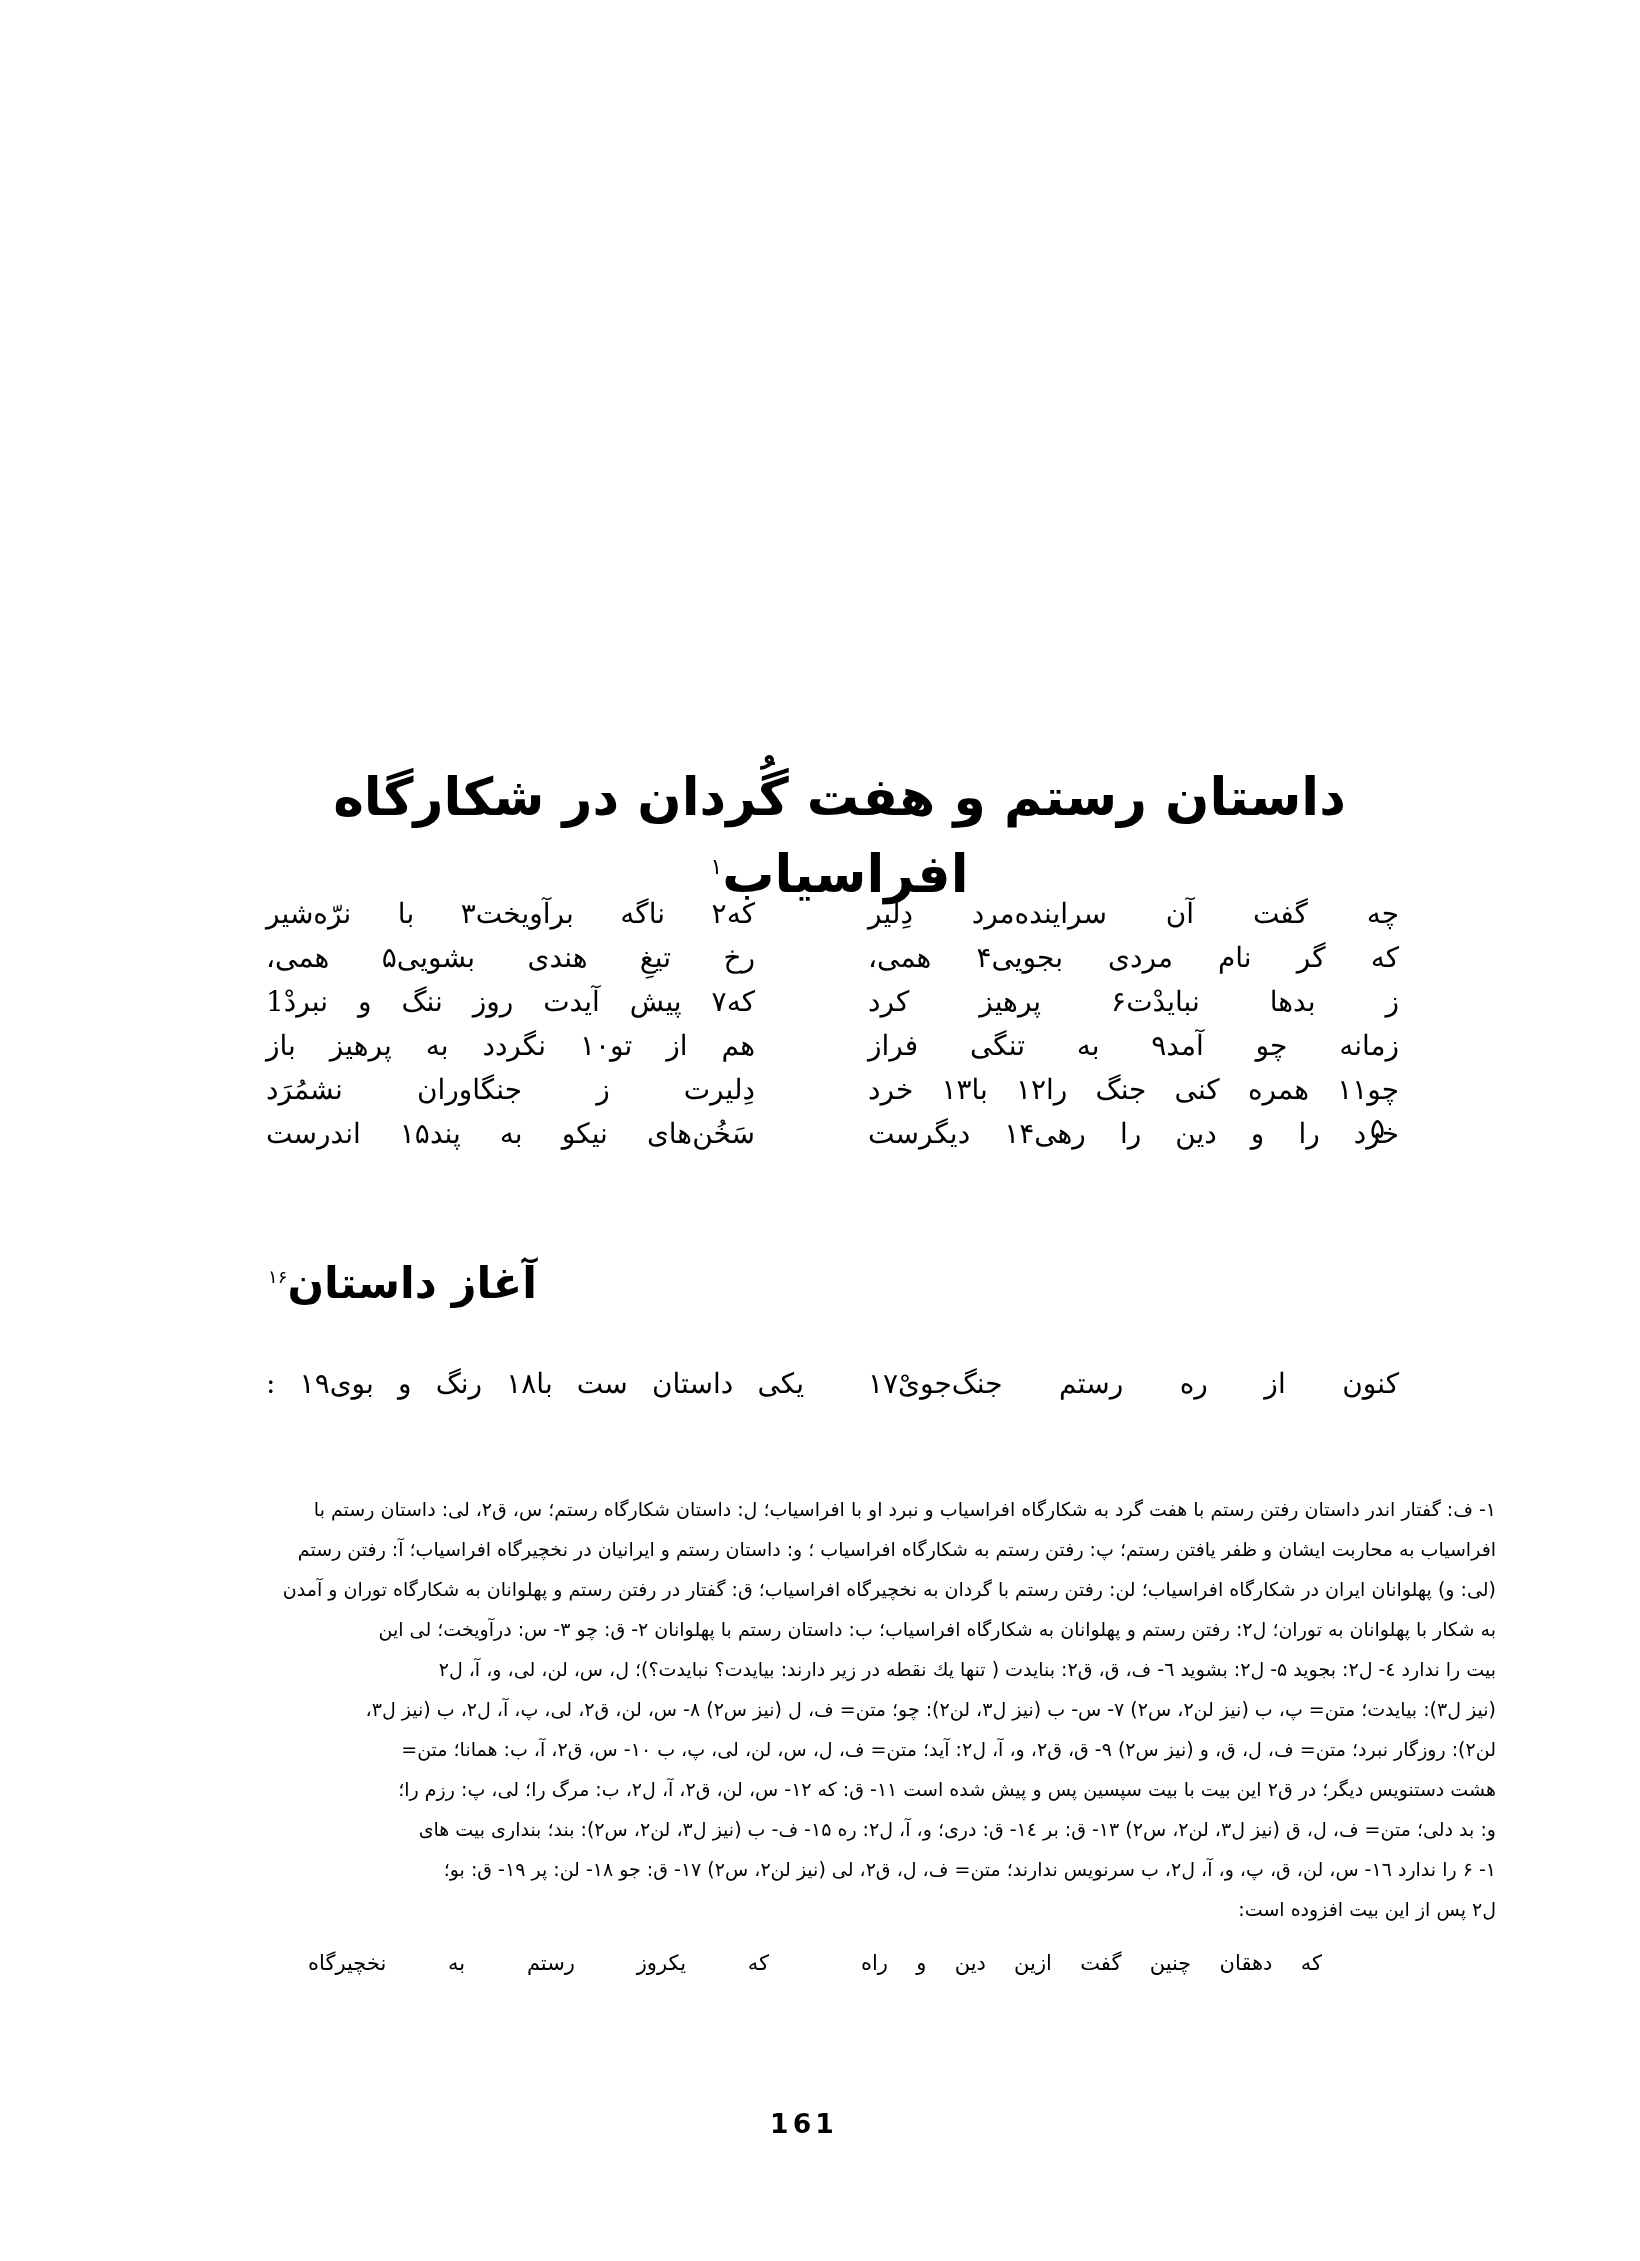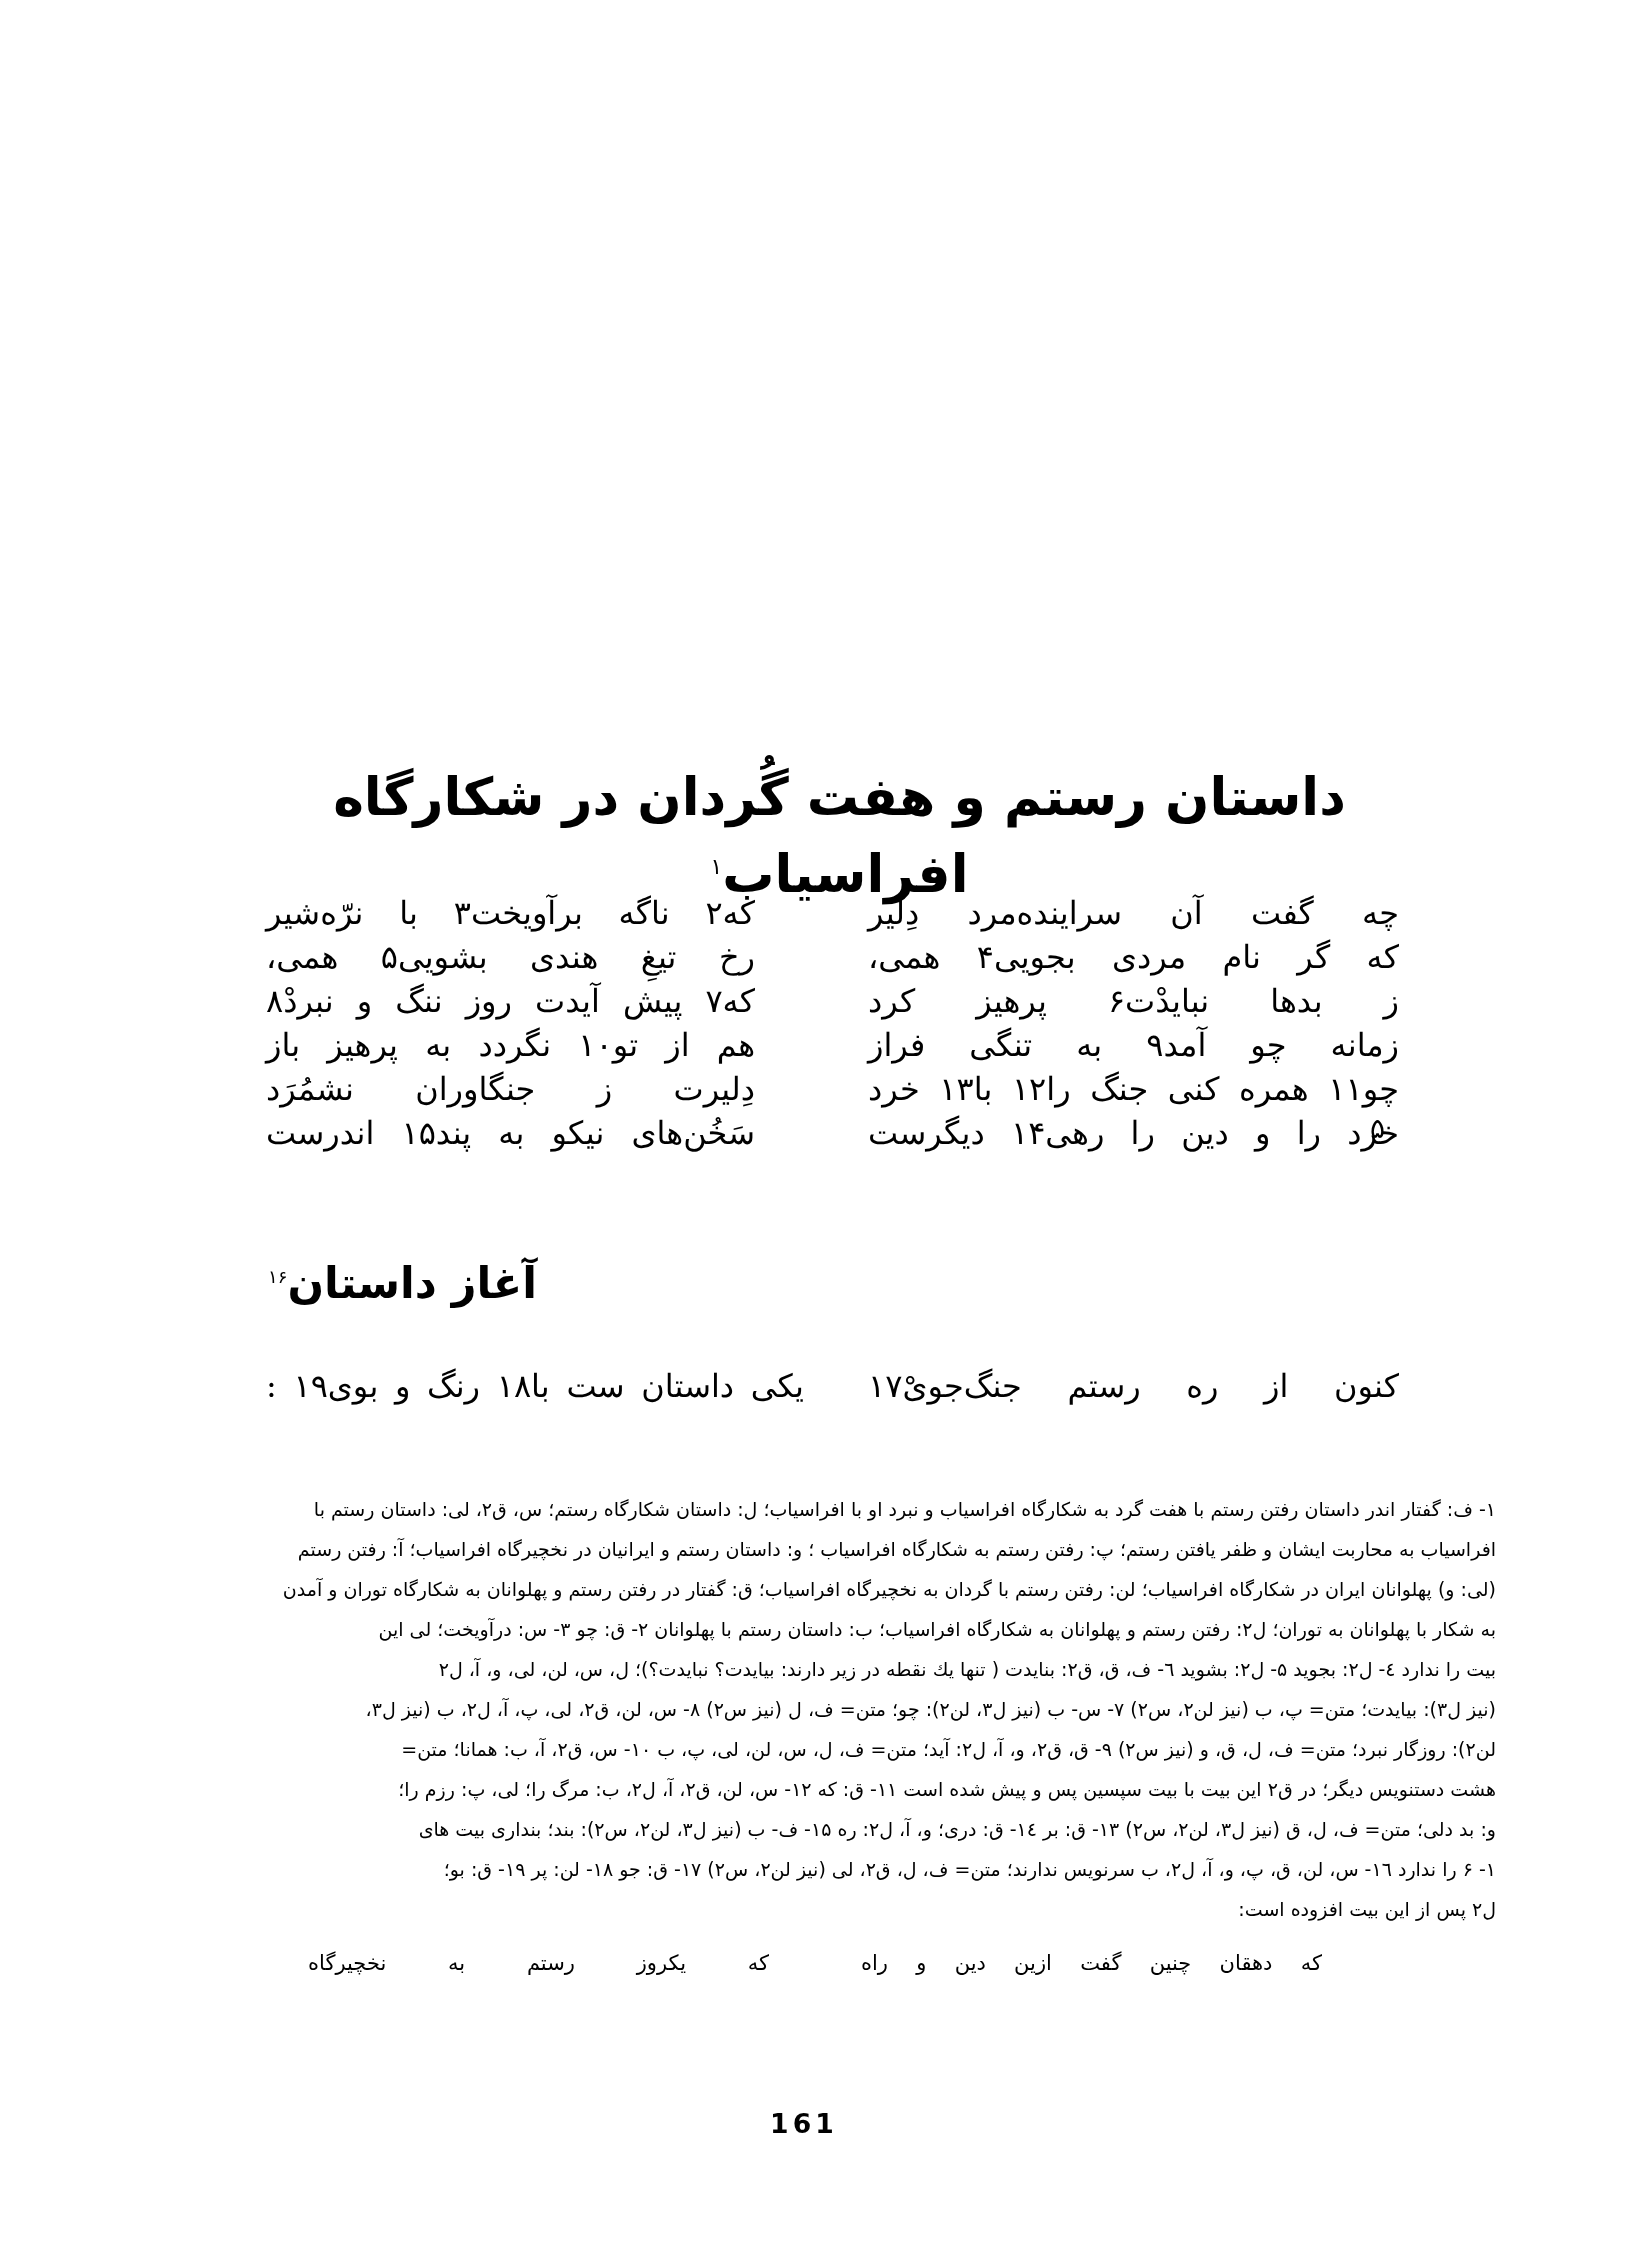--- a/index.html
+++ b/index.html
@@ -47,21 +47,21 @@
   }
   .beyt {
     display: flex;
     flex-direction: row;
     justify-content: space-between;
     height: 44px;
     align-items: center;
   }
   .hemistich {
     width: 517px;
-    font-size: 32px;
+    font-size: 28px;
     text-align: justify;
     text-align-last: justify;
     white-space: nowrap;
     letter-spacing: 0.7px;
   }
   .hemistich.first { width: 489px; }
   .hemistich.second { width: 531px; }
   .verse-number {
     position: absolute;
     left: 1370px;
@@ -147,21 +147,21 @@
     <div class="beyt">
       <span class="hemistich second">چه گفت آن سراینده‌مرد دِلیر</span>
       <span class="hemistich first">که۲ ناگه برآویخت۳ با نرّه‌شیر</span>
     </div>
     <div class="beyt">
       <span class="hemistich second">که گر نام مردی بجویی۴ همی،</span>
       <span class="hemistich first">رخ تیغِ هندی بشویی۵ همی،</span>
     </div>
     <div class="beyt">
       <span class="hemistich second">ز بدها نبایدْت۶ پرهیز کرد</span>
-      <span class="hemistich first">که۷ پیش آیدت روز ننگ و نبردْ۸</span>
+      <span class="hemistich first">که۷ پیش آیدت روز ننگ و نبردْ1</span>
     </div>
     <div class="beyt">
       <span class="hemistich second">زمانه چو آمد۹ به تنگی فراز</span>
       <span class="hemistich first">هم از تو۱۰ نگردد به پرهیز باز</span>
     </div>
     <div class="beyt">
       <span class="hemistich second">چو۱۱ همره کنی جنگ را۱۲ با۱۳ خرد</span>
       <span class="hemistich first">دِلیرت ز جنگاوران نشمُرَد</span>
     </div>
     <div class="beyt">

